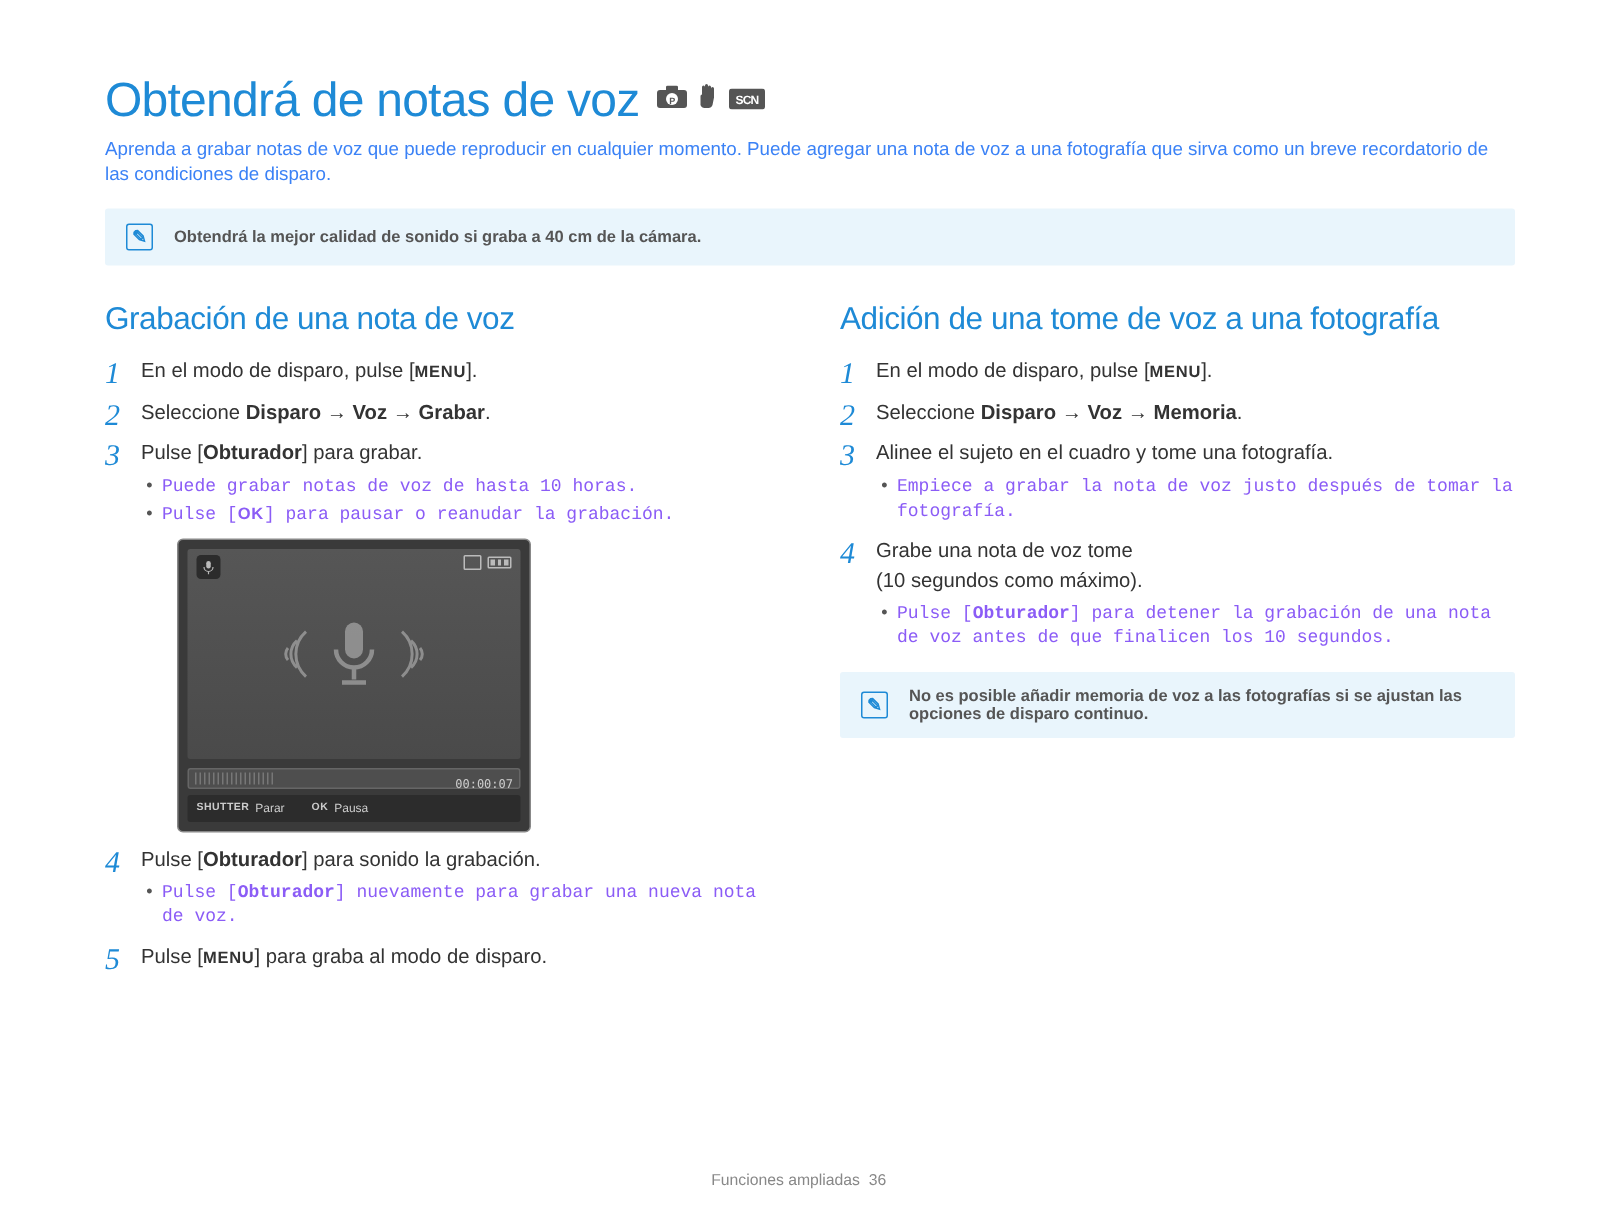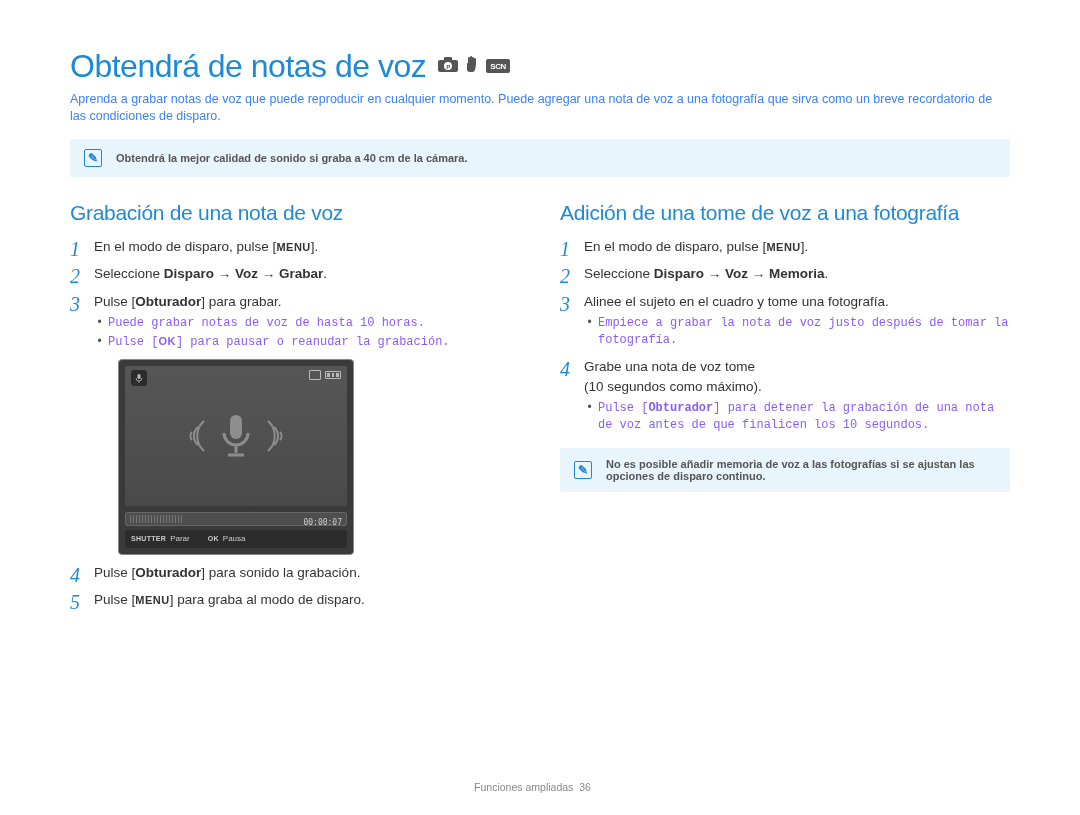--- a/index.html
+++ b/index.html
@@ -295,20 +295,25 @@
               </div>
             <div class="seg">
                 <span class="key">OK</span>
                 <span>Pausa</span>
               </div>
           </div>
         </div>
       </li>
       <li>
         <span>Pulse [</span><b>Obturador</b><span>] para sonido la grabación.</span>
+        <ul class="sub">
+          <li>
+            <span>Pulse [</span><b>Obturador</b><span>] nuevamente para grabar una nueva nota de voz.</span>
+          </li>
+        </ul>
       </li>
       <li>
         <span>Pulse [</span><span class="btnlabel menu-label"></span><span>] para graba al modo de disparo.</span>
       </li>
     </ol>
   </div>
 
   <div class="col">
     <h2>Adición de una tome de voz a una fotografía</h2>
     <ol class="steps">

